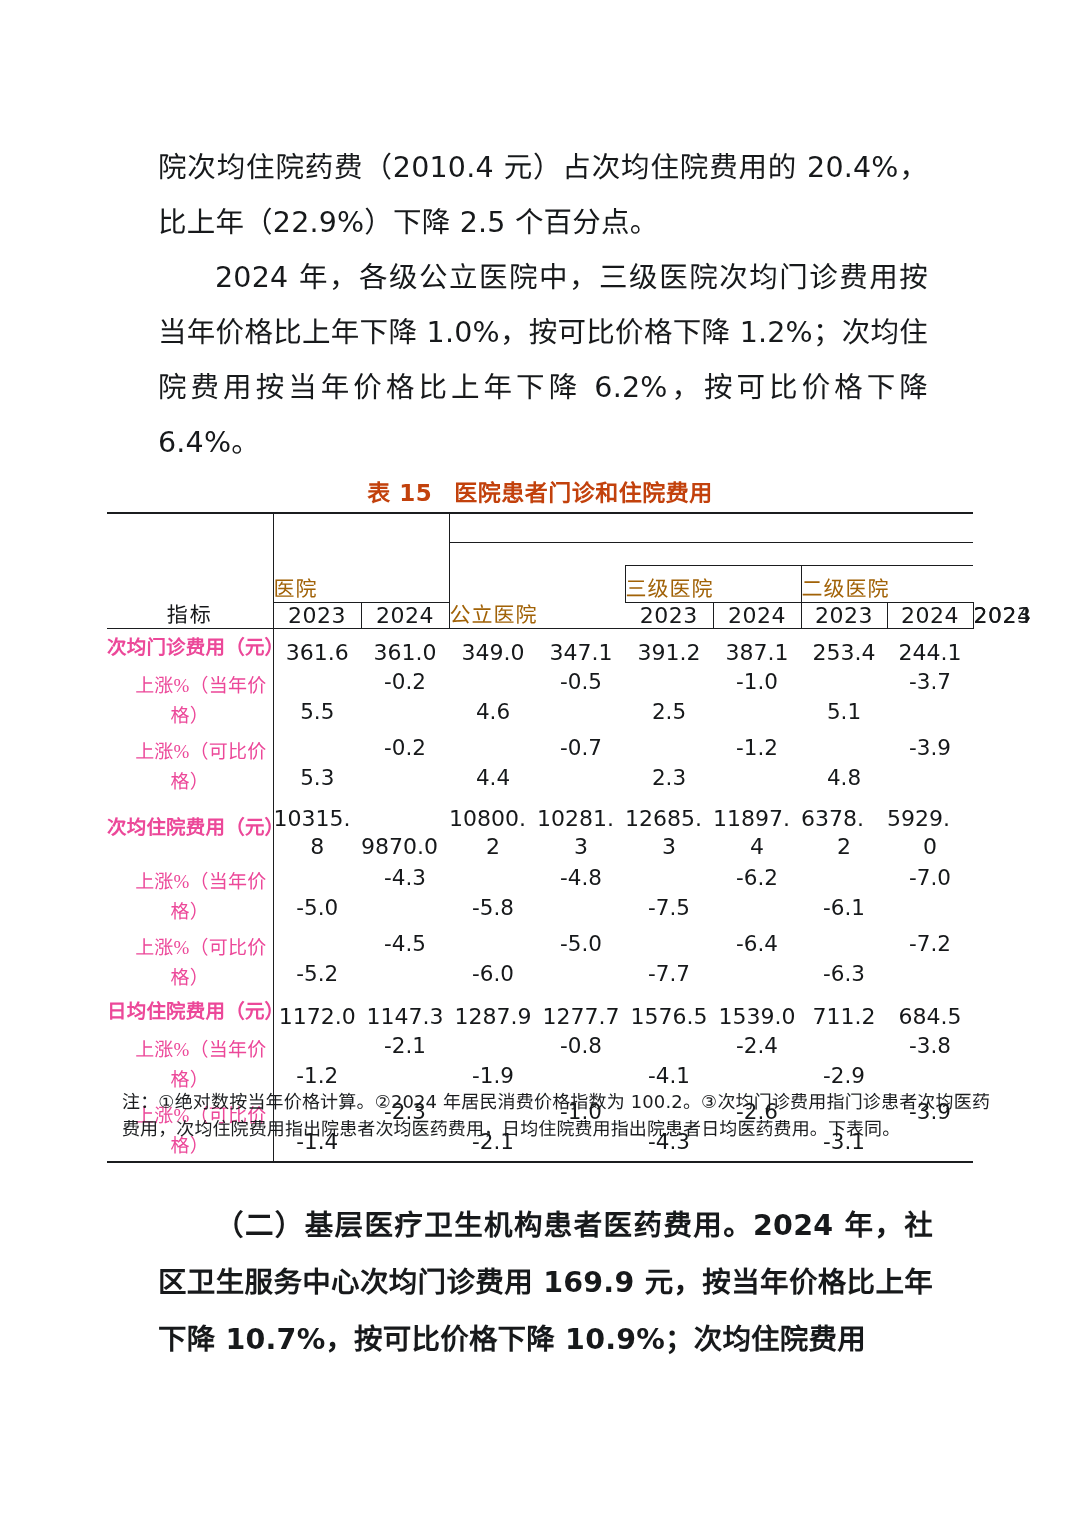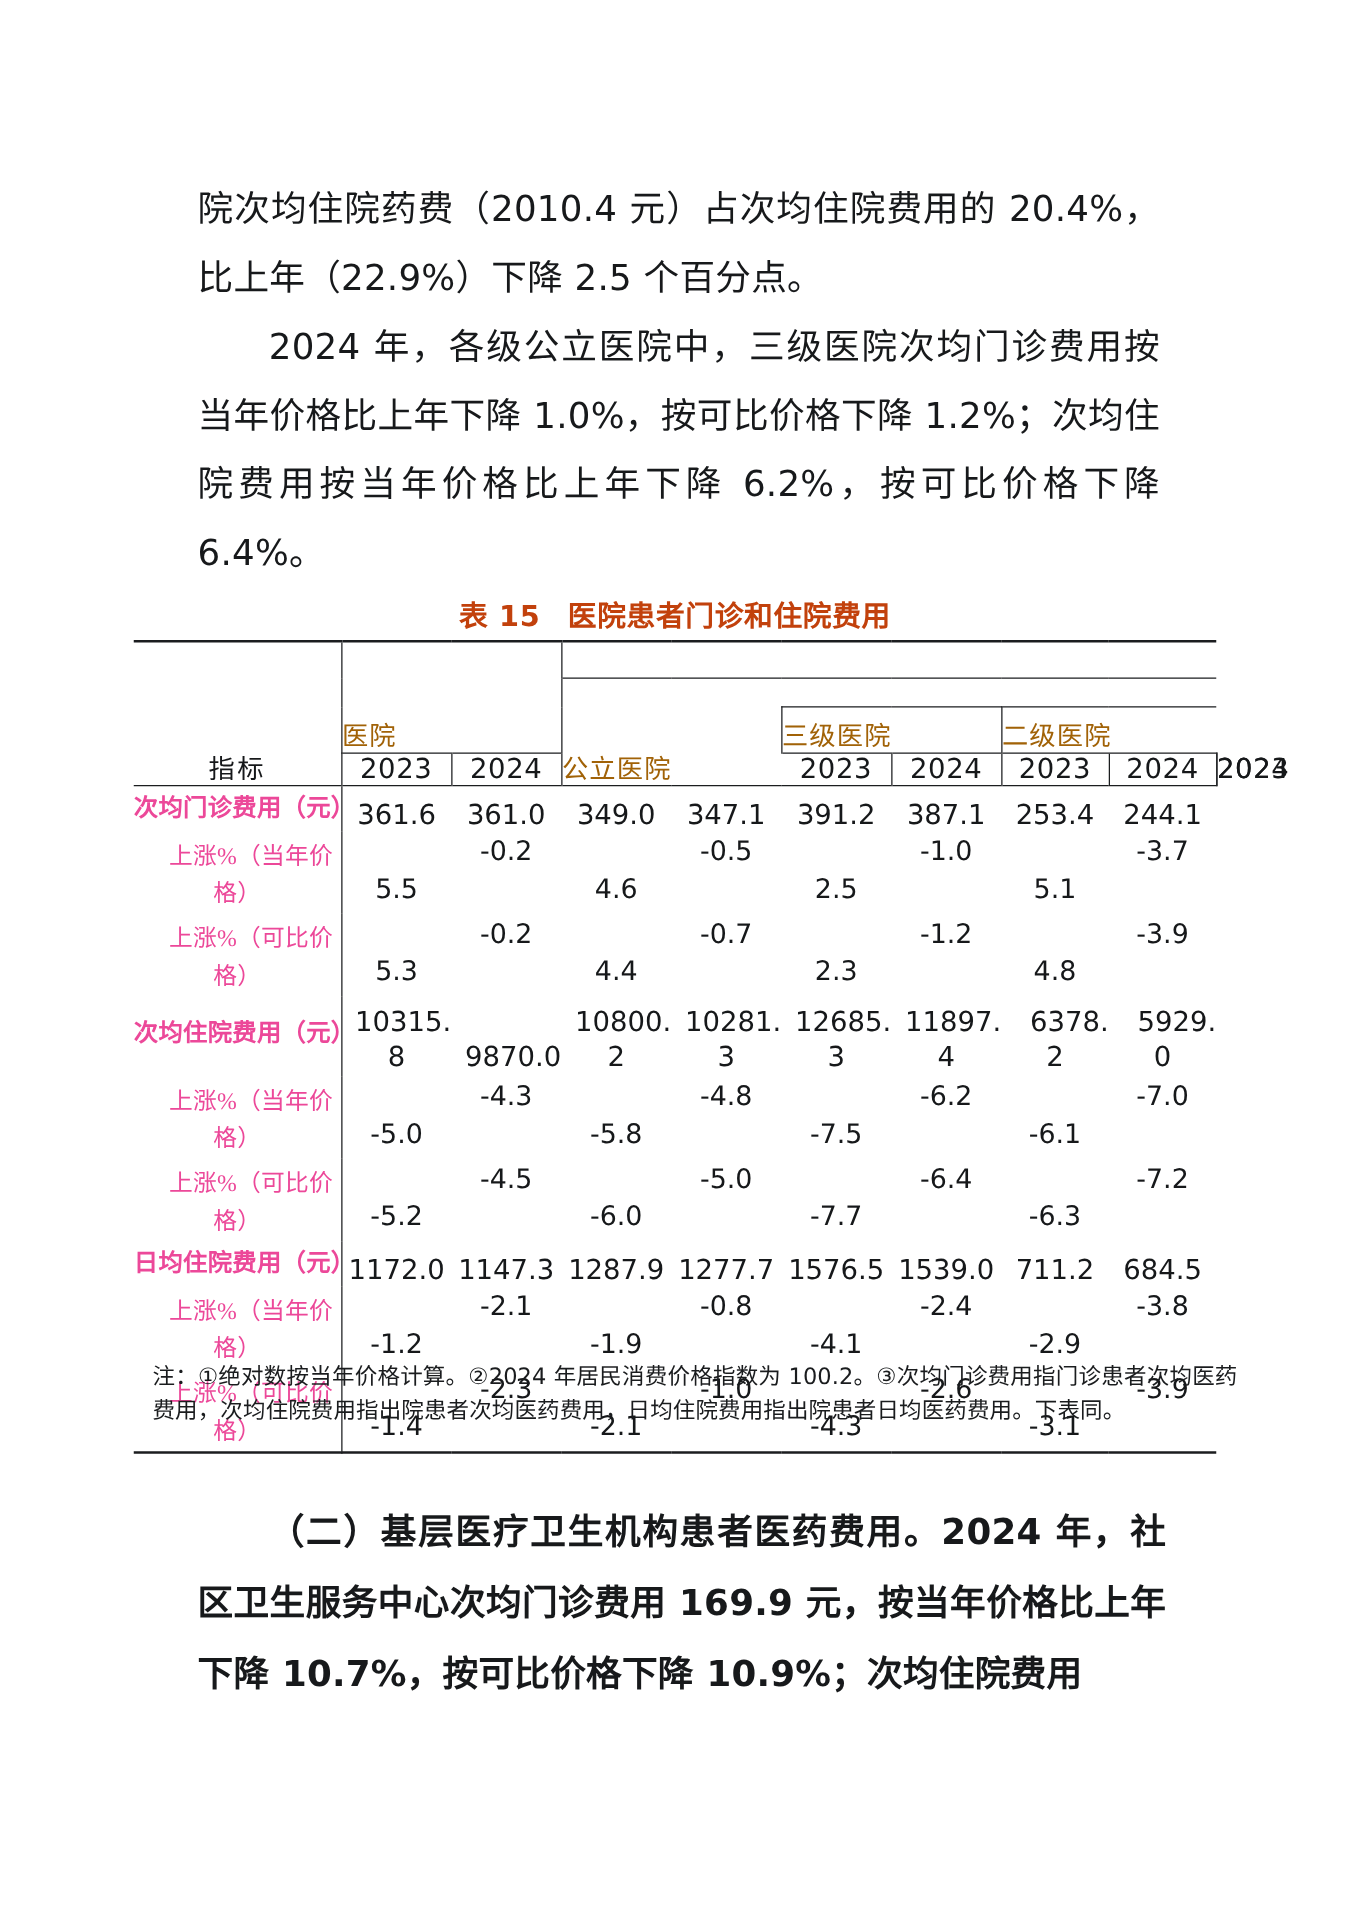--- a/index.html
+++ b/index.html
@@ -155,21 +155,21 @@
   .num.pct {
     font-weight: 400;
     font-size: 21.5px;
     line-height: 30px;
     height: 62px;
   }
   
   .num.pct.low   { vertical-align: bottom;  padding-bottom: 4px; margin-left: 25px; }
   .num.pct.high  { vertical-align: top;     padding-top: 2px; }
 
-  .wrapnum .p1 { display: block; text-align: right; }
+  .wrapnum .p1 { display: block; text-align: left; }
   .wrapnum .p2 { display: block; text-align: center; }
 
   .row-main td { height: 34px; }
   .row-pct td  { height: 62px; }
   .row-big td  { height: 62px; }
 
   
   .footnote {
     position: absolute;
     left: 122px;

